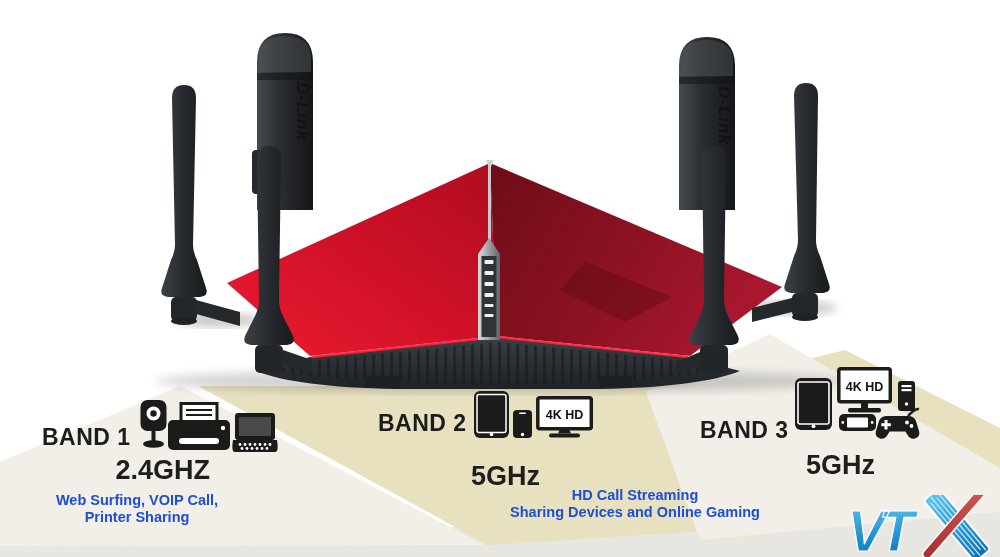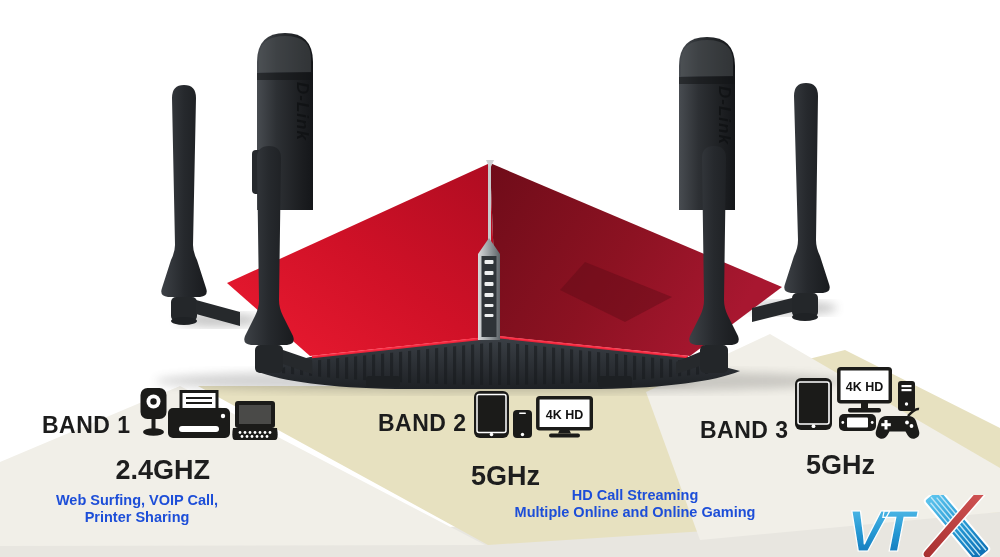--- a/index.html
+++ b/index.html
@@ -128,21 +128,21 @@
       <rect x="255" y="345" width="28" height="28" rx="5" fill="#232629"></rect>
       <polygon points="283,350 312,360 312,374 283,364" fill="#26292c"></polygon>
     </g>
     <g>
       <path d="M702,158 Q702,146 714,146 Q726,146 726,158 L724,300 Q724,308 728,316 L738,336 Q741,344 732,345 L696,345 Q687,344 690,336 L700,316 Q704,308 704,300 Z" fill="url(#gAnt)"></path>
       <rect x="700" y="345" width="28" height="28" rx="5" fill="#232629"></rect>
       <polygon points="700,352 676,362 676,374 700,366" fill="#26292c"></polygon>
     </g>
   </svg>
 
-  <div class="abs" style="left:42px;top:386px;width:250px;height:60px">
+  <div class="abs" style="left:42px;top:398px;width:250px;height:60px">
     <div class="band-label abs" style="left:0;bottom:7px">BAND 1</div>
     <svg class="icon" style="left:98px;bottom:3px" width="27" height="55">
       <rect x="0.5" y="0" width="26" height="31" rx="7" fill="#1b1b19"></rect>
       <circle cx="13.5" cy="13.5" r="7" fill="#fff"></circle>
         <circle cx="13.5" cy="13.5" r="3.2" fill="#1b1b19"></circle>
       <rect x="11.5" y="31" width="4" height="10" fill="#1b1b19"></rect>
       <ellipse cx="13.5" cy="44" rx="10.5" ry="3.8" fill="#1b1b19"></ellipse>
     </svg>
     <svg class="icon" style="left:126px;bottom:2px" width="62" height="54">
       <rect x="13" y="1.5" width="36" height="21" fill="#fff" stroke="#1b1b19" stroke-width="3"></rect>
@@ -231,21 +231,21 @@
       <rect x="9.5" y="8" width="3" height="9.5" fill="#fff"></rect>
         <rect x="6.3" y="11.2" width="9.5" height="3" fill="#fff"></rect>
       <circle cx="32" cy="10.5" r="1.9" fill="#fff"></circle>
         <circle cx="36.5" cy="14" r="1.9" fill="#fff"></circle>
     </svg>
   </div>
   <div class="freq abs" style="left:775px;top:450px;width:100px">5GHz</div>
 
   <div class="desc abs" style="left:510px;top:487px;width:250px">
     <span>HD Call Streaming</span><br>
-    <span>Multiple Online and Online Gaming</span>
+    <span>Sharing Devices and Online Gaming</span>
   </div>
 
   <svg class="abs" style="right:0;bottom:0" width="155" height="62">
     <defs>
       <linearGradient id="lgBlue" x1="0" y1="0" x2="0" y2="1">
         <stop offset="0" stop-color="#5ec5ee"></stop>
           <stop offset="0.55" stop-color="#2496d2"></stop>
           <stop offset="1" stop-color="#0d6fb4"></stop>
       </linearGradient>
       <linearGradient id="lgRed" x1="0" y1="0" x2="0" y2="1">

